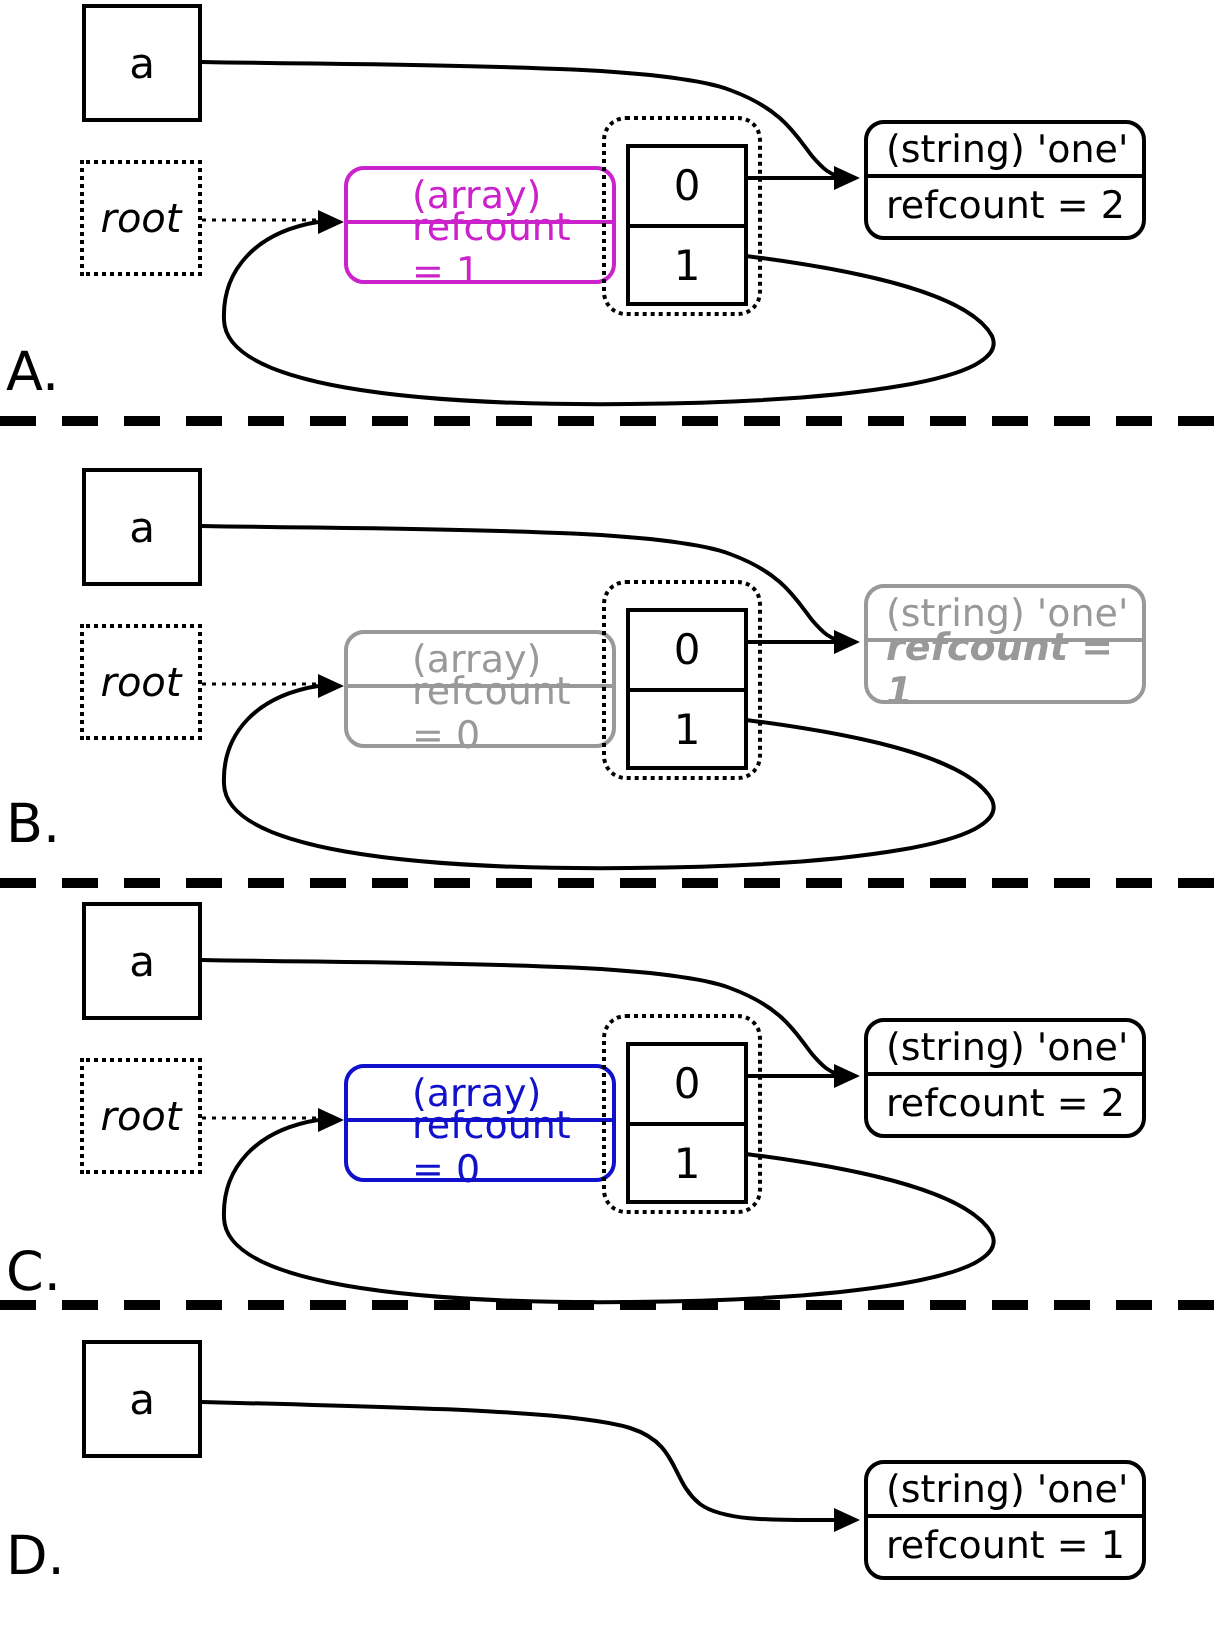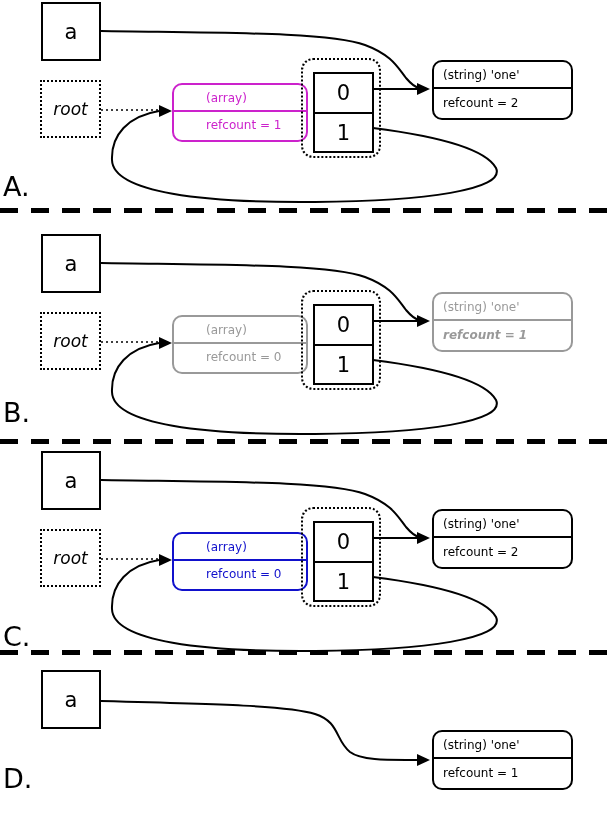--- a/index.html
+++ b/index.html
@@ -13,24 +13,24 @@
   .ink-black{color:var(--black,#000);}
   .ink-magenta{color:var(--magenta,#cc22cc);}
   .ink-blue{color:var(--blue,#1111cc);}
   .ink-gray{color:var(--gray,#999);}
 
   .var-box{position:absolute;left:41px;top:2px;width:60px;height:59px;box-sizing:border-box;
            border:2px solid #000;background:#fff;display:flex;align-items:center;justify-content:center;
            font-size:21px;z-index:2;}
   .root-box{position:absolute;left:40px;top:80px;width:61px;height:58px;box-sizing:border-box;
             border:2px dotted #000;background:#fff;display:flex;align-items:center;justify-content:center;
-            font-size:17px;font-style:italic;z-index:2;}
+            font-size:20px;font-style:italic;z-index:2;}
 
   .rbox{position:absolute;box-sizing:border-box;border:2px solid currentColor;border-radius:10px;
-        background:#fff;font-size:12px;}
+        background:#fff;font-size:19px;}
   .rbox .row{display:flex;align-items:center;padding-left:9px;box-sizing:border-box;}
   .array-box{left:172px;top:83px;width:136px;height:59px;z-index:1;}
   .array-box .row{height:27px;padding-left:32px;}
   .array-box .row:first-child{border-bottom:2px solid currentColor;}
   .array-box .row:last-child{height:26px;}
   .string-box{left:432px;top:60px;width:141px;height:60px;z-index:2;}
   .string-box .row{height:27px;}
   .string-box .row:first-child{border-bottom:2px solid currentColor;}
   .string-box .row.em{font-style:italic;font-weight:bold;}
 

